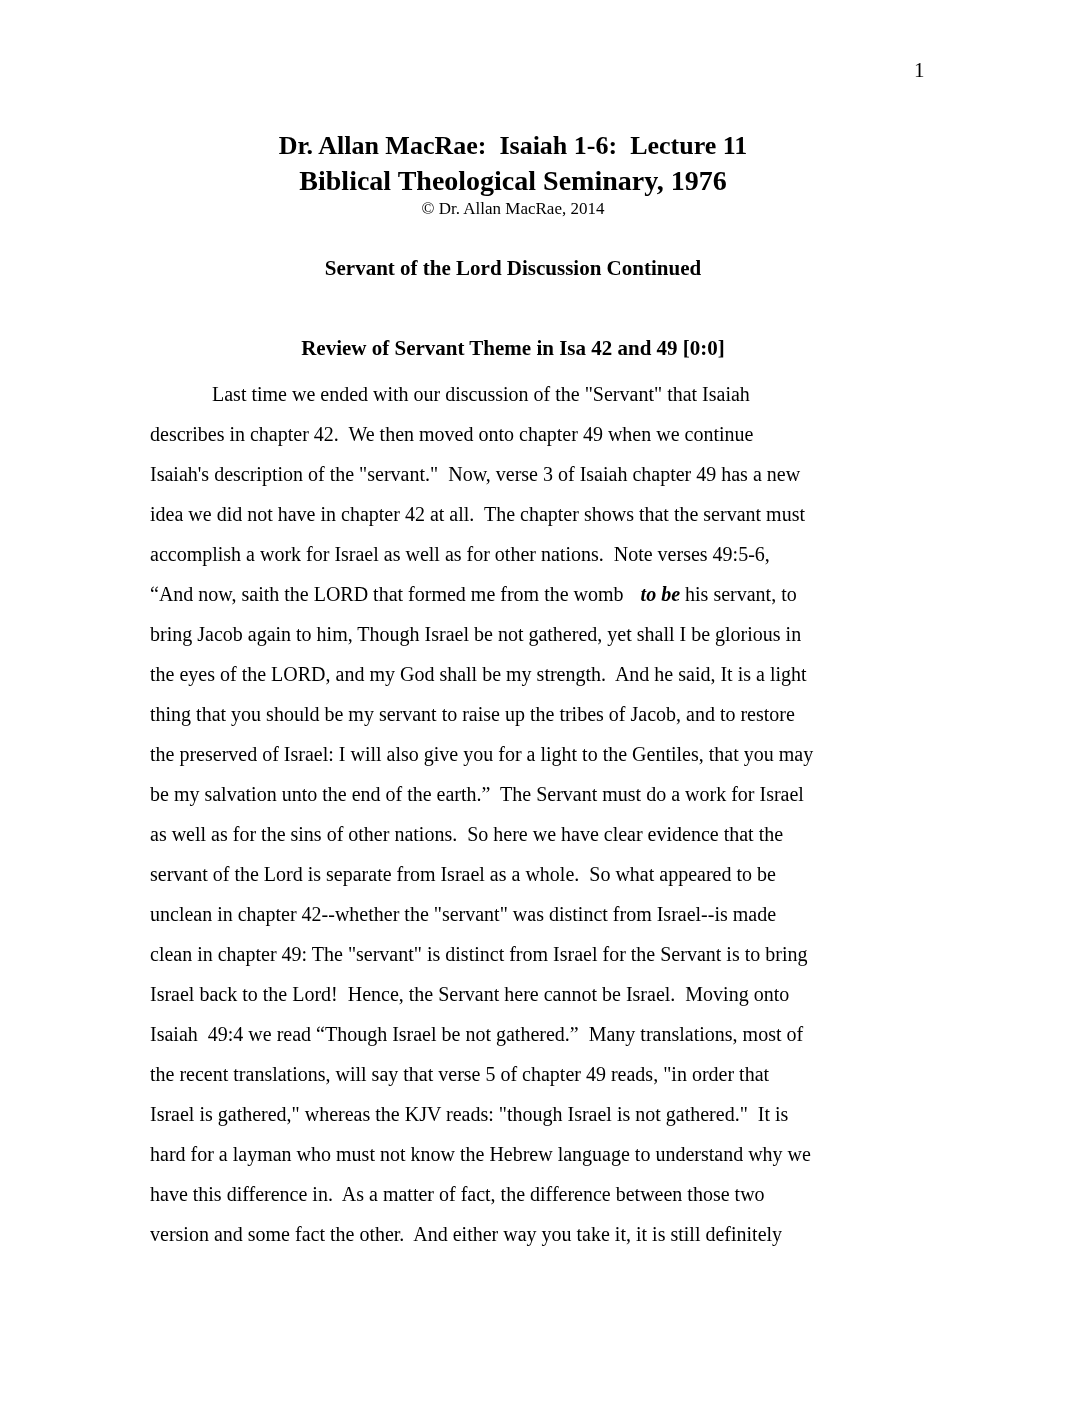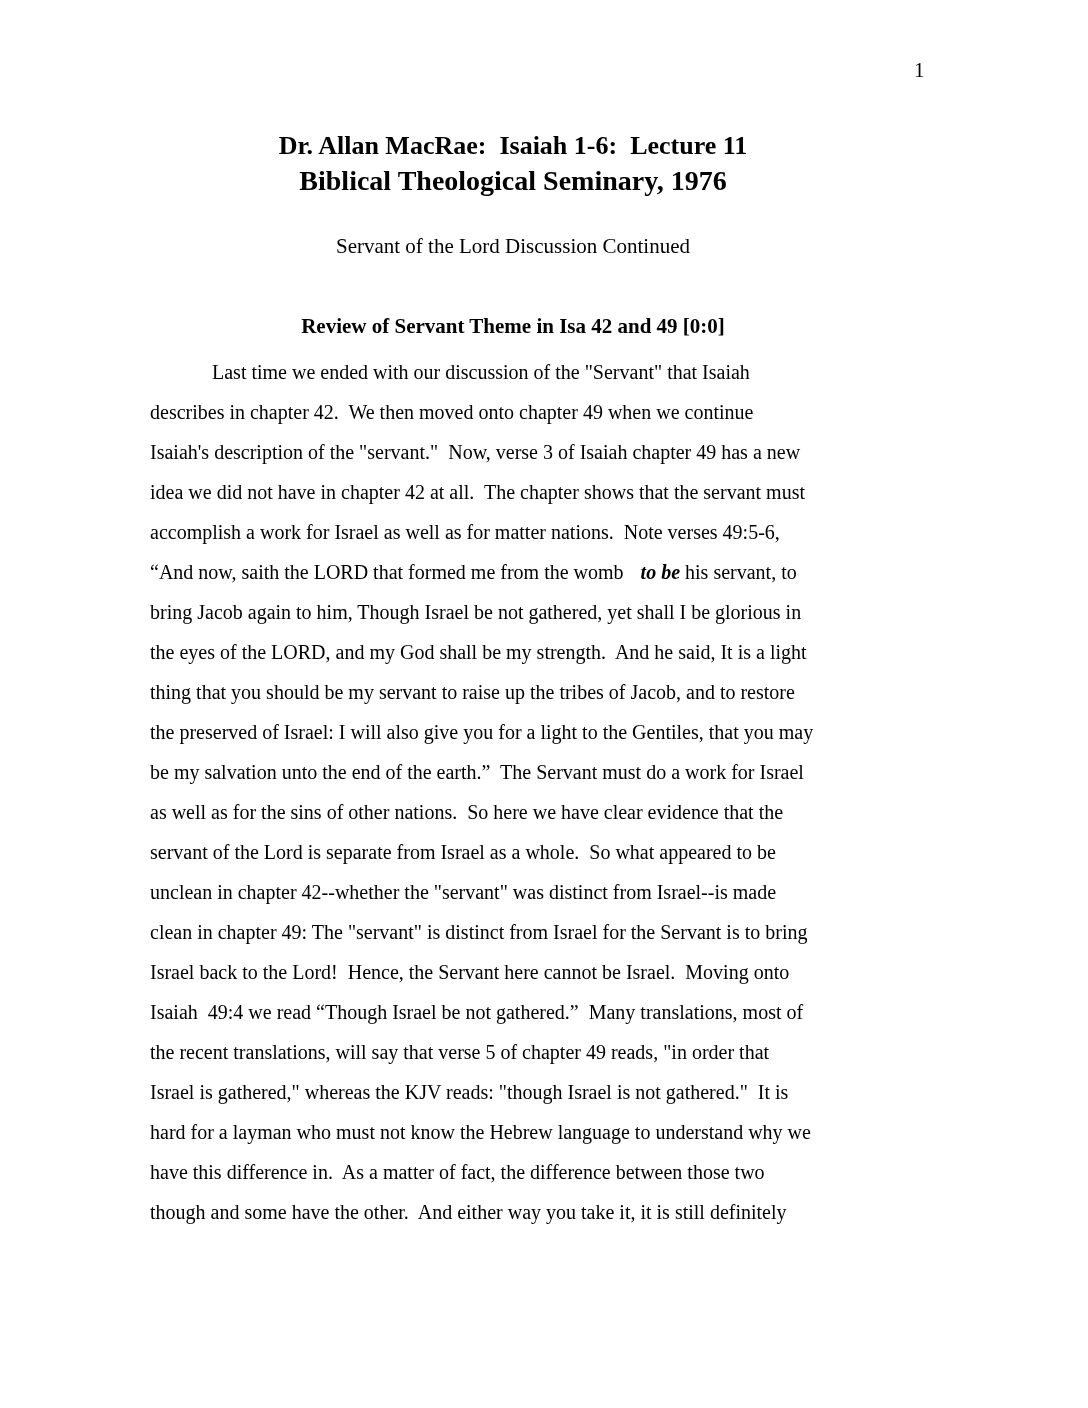--- a/index.html
+++ b/index.html
@@ -43,21 +43,21 @@
     white-space: pre;
   }
   .doc-copyright {
     font-size: 17px;
     line-height: 22px;
     white-space: pre;
   }
   .doc-subtitle {
     margin-top: 34px;
     font-size: 21px;
-    font-weight: normal;
+    font-weight: bold;
     line-height: 28px;
     white-space: pre;
   }
   .section-heading {
     margin-top: 52px;
     font-size: 21px;
     font-weight: bold;
     line-height: 28px;
     white-space: pre;
   }
@@ -83,42 +83,43 @@
 </head>
 <body>
 
 <div class="page">
 
   <div class="page-number">1</div>
 
   <div class="heading-column">
     <div class="doc-title-1">Dr. Allan MacRae:  Isaiah 1-6:  Lecture 11</div>
     <div class="doc-title-2">Biblical Theological Seminary, 1976</div>
+    <div class="doc-copyright">© Dr. Allan MacRae, 2014</div>
     <div class="doc-subtitle">Servant of the Lord Discussion Continued</div>
     <div class="section-heading">Review of Servant Theme in Isa 42 and 49 [0:0]</div>
   </div>
 
   <div class="body-paragraph">
       <div class="line indent"><span>Last time we ended with our discussion of the "Servant" that Isaiah</span></div>
       <div class="line"><span>describes in chapter 42.  We then moved onto chapter 49 when we continue</span></div>
       <div class="line"><span>Isaiah's description of the "servant."  Now, verse 3 of Isaiah chapter 49 has a new</span></div>
       <div class="line"><span>idea we did not have in chapter 42 at all.  The chapter shows that the servant must</span></div>
-      <div class="line"><span>accomplish a work for Israel as well as for matter nations.  Note verses 49:5-6,</span></div>
+      <div class="line"><span>accomplish a work for Israel as well as for other nations.  Note verses 49:5-6,</span></div>
       <div class="line"><span>“And now, saith the LORD that formed me from the womb </span><span class="em">to be</span><span> his servant, to</span></div>
       <div class="line"><span>bring Jacob again to him, Though Israel be not gathered, yet shall I be glorious in</span></div>
       <div class="line"><span>the eyes of the LORD, and my God shall be my strength.  And he said, It is a light</span></div>
       <div class="line"><span>thing that you should be my servant to raise up the tribes of Jacob, and to restore</span></div>
       <div class="line"><span>the preserved of Israel: I will also give you for a light to the Gentiles, that you may</span></div>
       <div class="line"><span>be my salvation unto the end of the earth.”  The Servant must do a work for Israel</span></div>
       <div class="line"><span>as well as for the sins of other nations.  So here we have clear evidence that the</span></div>
       <div class="line"><span>servant of the Lord is separate from Israel as a whole.  So what appeared to be</span></div>
       <div class="line"><span>unclean in chapter 42--whether the "servant" was distinct from Israel--is made</span></div>
       <div class="line"><span>clean in chapter 49: The "servant" is distinct from Israel for the Servant is to bring</span></div>
       <div class="line"><span>Israel back to the Lord!  Hence, the Servant here cannot be Israel.  Moving onto</span></div>
       <div class="line"><span>Isaiah  49:4 we read “Though Israel be not gathered.”  Many translations, most of</span></div>
       <div class="line"><span>the recent translations, will say that verse 5 of chapter 49 reads, "in order that</span></div>
       <div class="line"><span>Israel is gathered," whereas the KJV reads: "though Israel is not gathered."  It is</span></div>
       <div class="line"><span>hard for a layman who must not know the Hebrew language to understand why we</span></div>
       <div class="line"><span>have this difference in.  As a matter of fact, the difference between those two</span></div>
-      <div class="line"><span>though and some have the other.  And either way you take it, it is still definitely</span></div>
+      <div class="line"><span>version and some fact the other.  And either way you take it, it is still definitely</span></div>
     </div>
 
 </div>
 
 </body></html>

